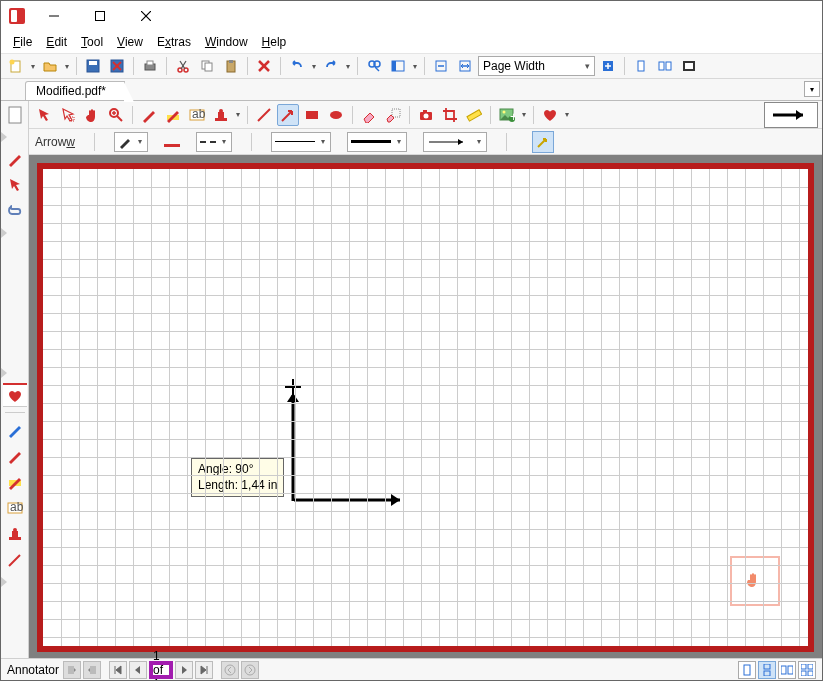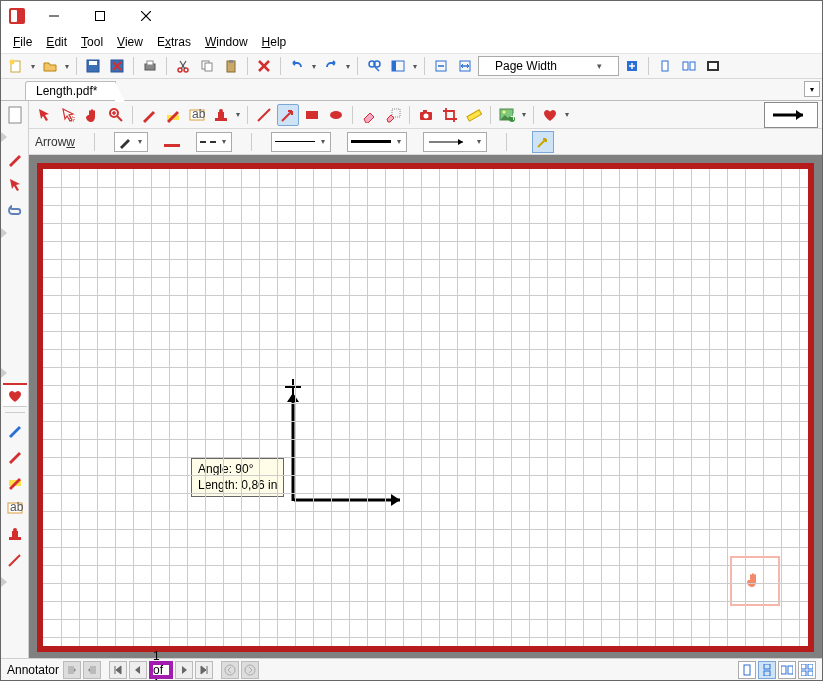--- a/index.html
+++ b/index.html
@@ -15,21 +15,21 @@
 
 .menubar { height: 22px; display: flex; align-items: center; padding: 0 6px; gap: 2px; background: #fff; }
 .menubar span { padding: 2px 6px; color: #000; }
 .menubar span u { text-decoration: underline; }
 
 
 .toolbar { height: 26px; display: flex; align-items: center; padding: 0 4px; gap: 2px; background: #f7f7f7; border-top:1px solid #e5e5e5; border-bottom:1px solid #d8d8d8; }
 .tbbtn { width: 22px; height: 22px; display: flex; align-items: center; justify-content: center; border-radius: 2px; }
 .tbsep { width: 1px; height: 18px; background: #ccc; margin: 0 3px; }
 .tbdrop { width: 8px; display:flex; align-items:center; justify-content:center; color:#555; font-size:8px; }
-.zoom-select { height: 20px; border: 1px solid #aaa; background:#fff; padding: 0 16px; display:flex; align-items:center; gap:6px; }
+.zoom-select { height: 20px; border: 1px solid #aaa; background:#fff; padding: 0 4px; display:flex; align-items:center; gap:6px; }
 .zoom-select .caret { font-size:9px; color:#555; }
 
 
 .tabstrip { height: 22px; background:#f7f7f7; display:flex; align-items:flex-end; padding-left:24px; border-bottom:1px solid #bbb; position:relative; }
 .tab { background:#fff; border:1px solid #bbb; border-bottom:none; padding:2px 18px 2px 10px; font-size:12px; border-top-left-radius:3px; position:relative; }
 .tab::after{ content:""; position:absolute; right:-10px; top:0; width:0; height:0; border-bottom:20px solid #fff; border-right:10px solid transparent; }
 .tabstrip .tabdrop { position:absolute; right:2px; top:2px; width:16px; height:16px; border:1px solid #aaa; display:flex; align-items:center; justify-content:center; font-size:8px; background:#fff; }
 
 
 .main { display:flex; height: calc(681px - 30px - 22px - 26px - 22px - 22px); }
@@ -241,21 +241,21 @@
   <div class="tbbtn">
       <svg width="14" height="14">
         <rect x="1" y="2" width="12" height="10" fill="#333"></rect>
         <rect x="3" y="4" width="8" height="6" fill="#fff"></rect>
       </svg>
     </div>
 </div>
 
 <div class="tabstrip">
   <div class="tab">
-    <span>Length.pdf*</span>
+    <span>Modified.pdf*</span>
   </div>
   <div class="tabdrop">▾</div>
 </div>
 
 <div class="main">
 
   <div class="leftpanel">
     <div class="lbtn">
         <svg width="14" height="18">
           <rect x="1" y="1" width="12" height="16" fill="#fff" stroke="#888"></rect>
@@ -503,21 +503,21 @@
           <path d="M108 7l-9-6v12z" fill="#000"></path>
         </svg>
 
         <svg class="arrow-v" style="left:243px; top:218px;" width="14" height="116">
           <line x1="7" y1="114" x2="7" y2="8" stroke="#000" stroke-width="3"></line>
           <path d="M7 6l-6 9h12z" fill="#000"></path>
         </svg>
         <div class="crosshair" style="left:242px; top:210px;"></div>
         <div class="tooltip-box" style="left:148px; top:289px;">
           <div>Angle: 90°</div>
-          <div>Length: 0,86 in</div>
+          <div>Length: 1,44 in</div>
         </div>
         <div class="float-palette">
           <svg width="22" height="22">
               <path d="M6 10V5c0-1 2-1 2 0v4V4c0-1 2-1 2 0v5V5c0-1 2-1 2 0v7c0 3-2 5-4 5s-5-2-5-5l1-2z" fill="#f28b6b"></path>
             </svg>
         </div>
       <div class="gridline-v" style="left: 18px;"></div>
           <div class="gridline-v" style="left: 36px;"></div>
           <div class="gridline-v" style="left: 54px;"></div>
           <div class="gridline-v" style="left: 72px;"></div>

